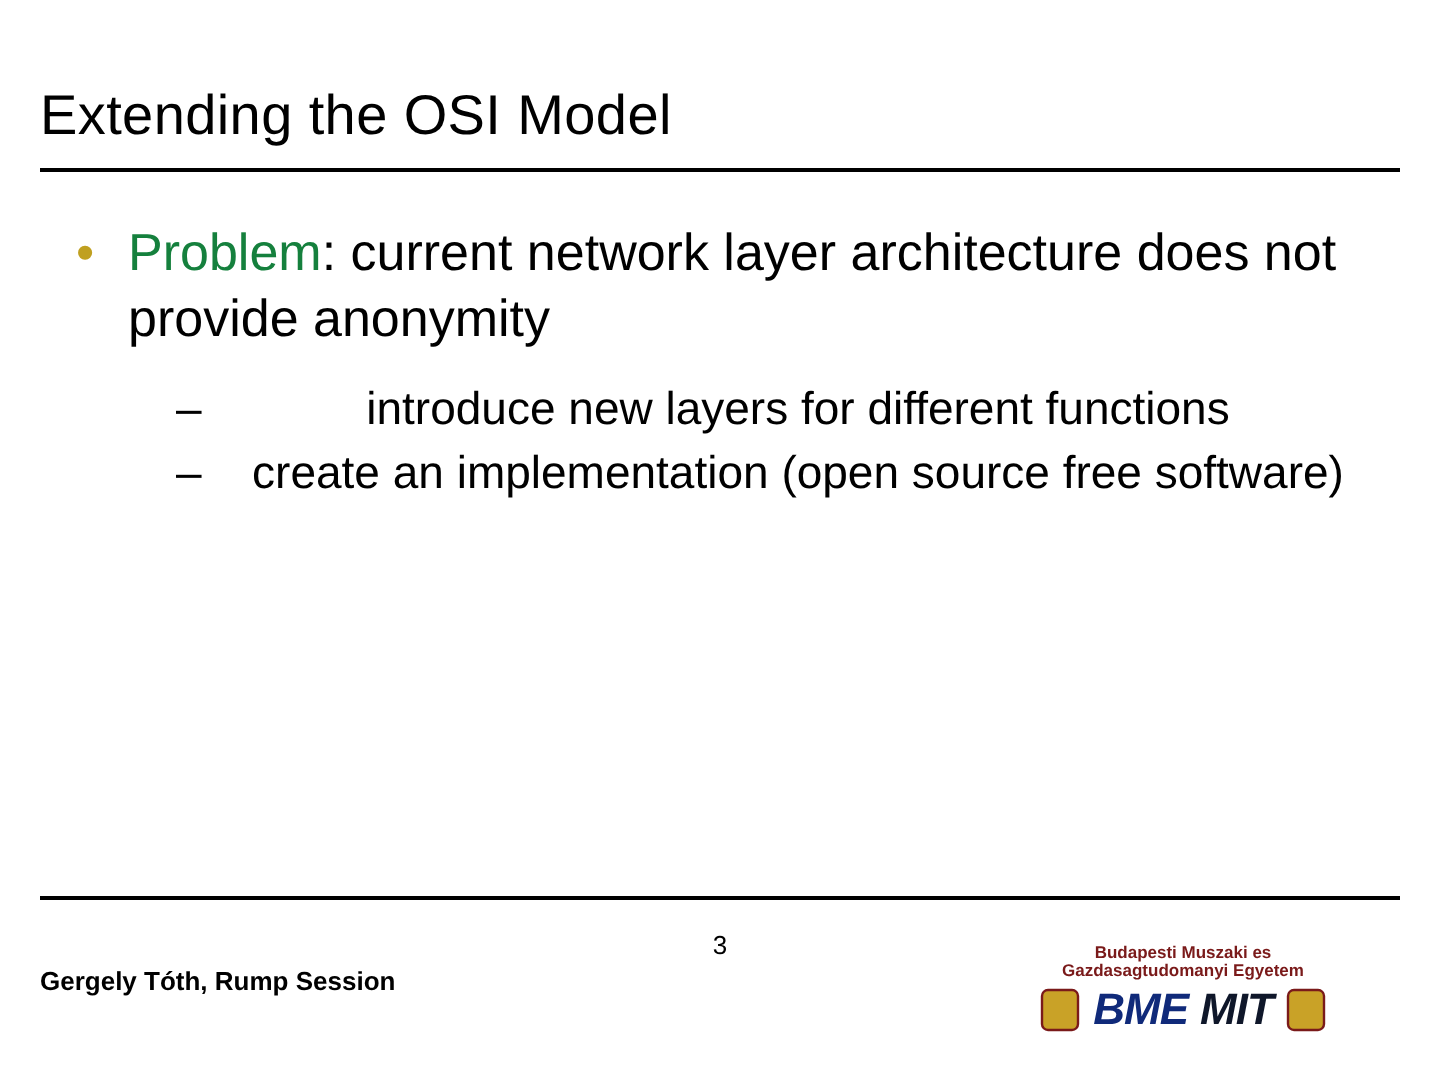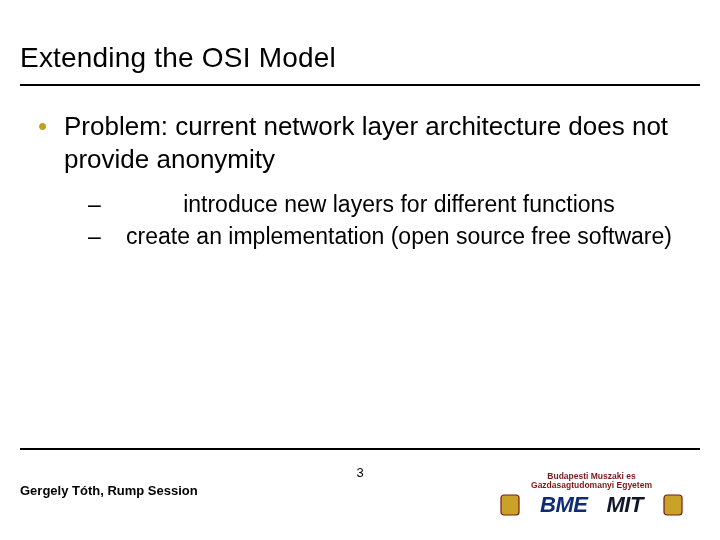--- a/index.html
+++ b/index.html
@@ -36,21 +36,21 @@
   .b1::before {
     content: "•";
     position: absolute;
     left: 2px;
     top: 0;
     color: #c0a020;
     font-size: 26px;
     line-height: 1.28;
   }
   .maroon {
-    color: #000000;
+    color: #15803d;
   }
   .sub {
     font-size: 23px;
     margin-top: 12px;
     padding-left: 52px;
     line-height: 1.32;
   }
   .subline {
     position: relative;
     padding-left: 20px;
@@ -96,21 +96,21 @@
   }
   .logo-toptext {
     font-size: 8.5px;
     color: #7a1a1a;
     font-weight: bold;
     line-height: 1.05;
   }
   .logo-row {
     display: flex;
     align-items: center;
-    justify-content: space-between;
+    justify-content: center;
     gap: 6px;
     margin: 2px 0 0 0;
   }
   .logo-bme {
     font-size: 22px;
     font-weight: 900;
     font-style: italic;
     color: #102a7a;
     letter-spacing: -0.5px;
   }

